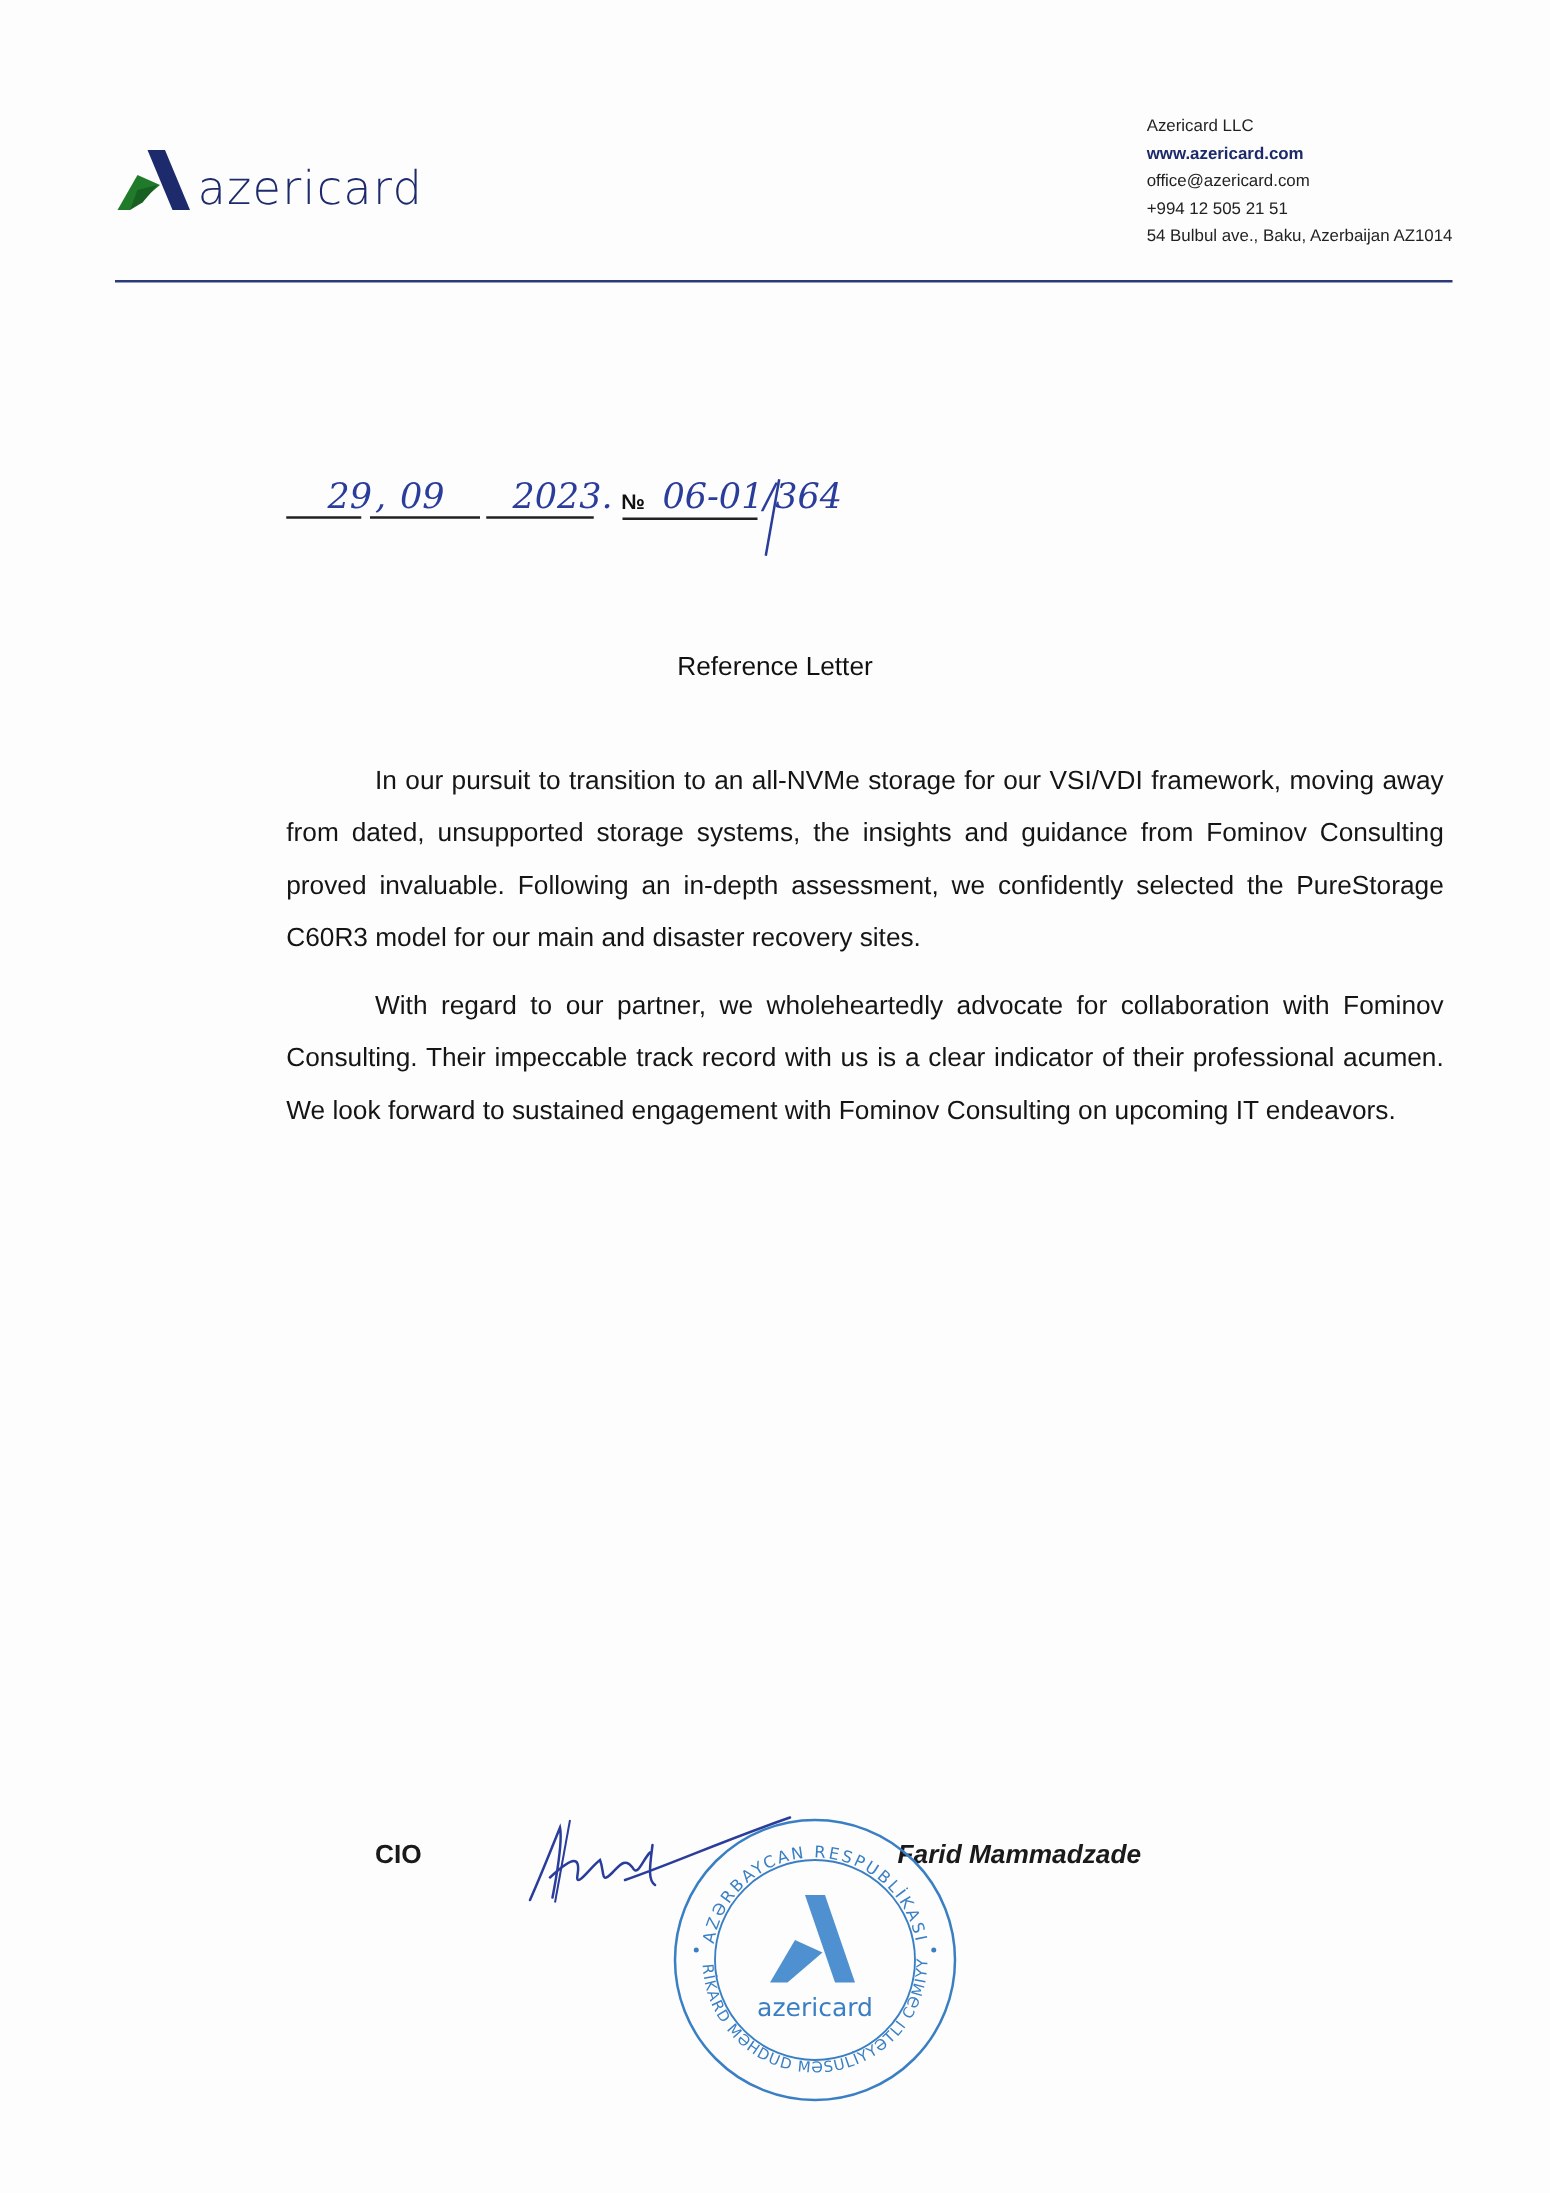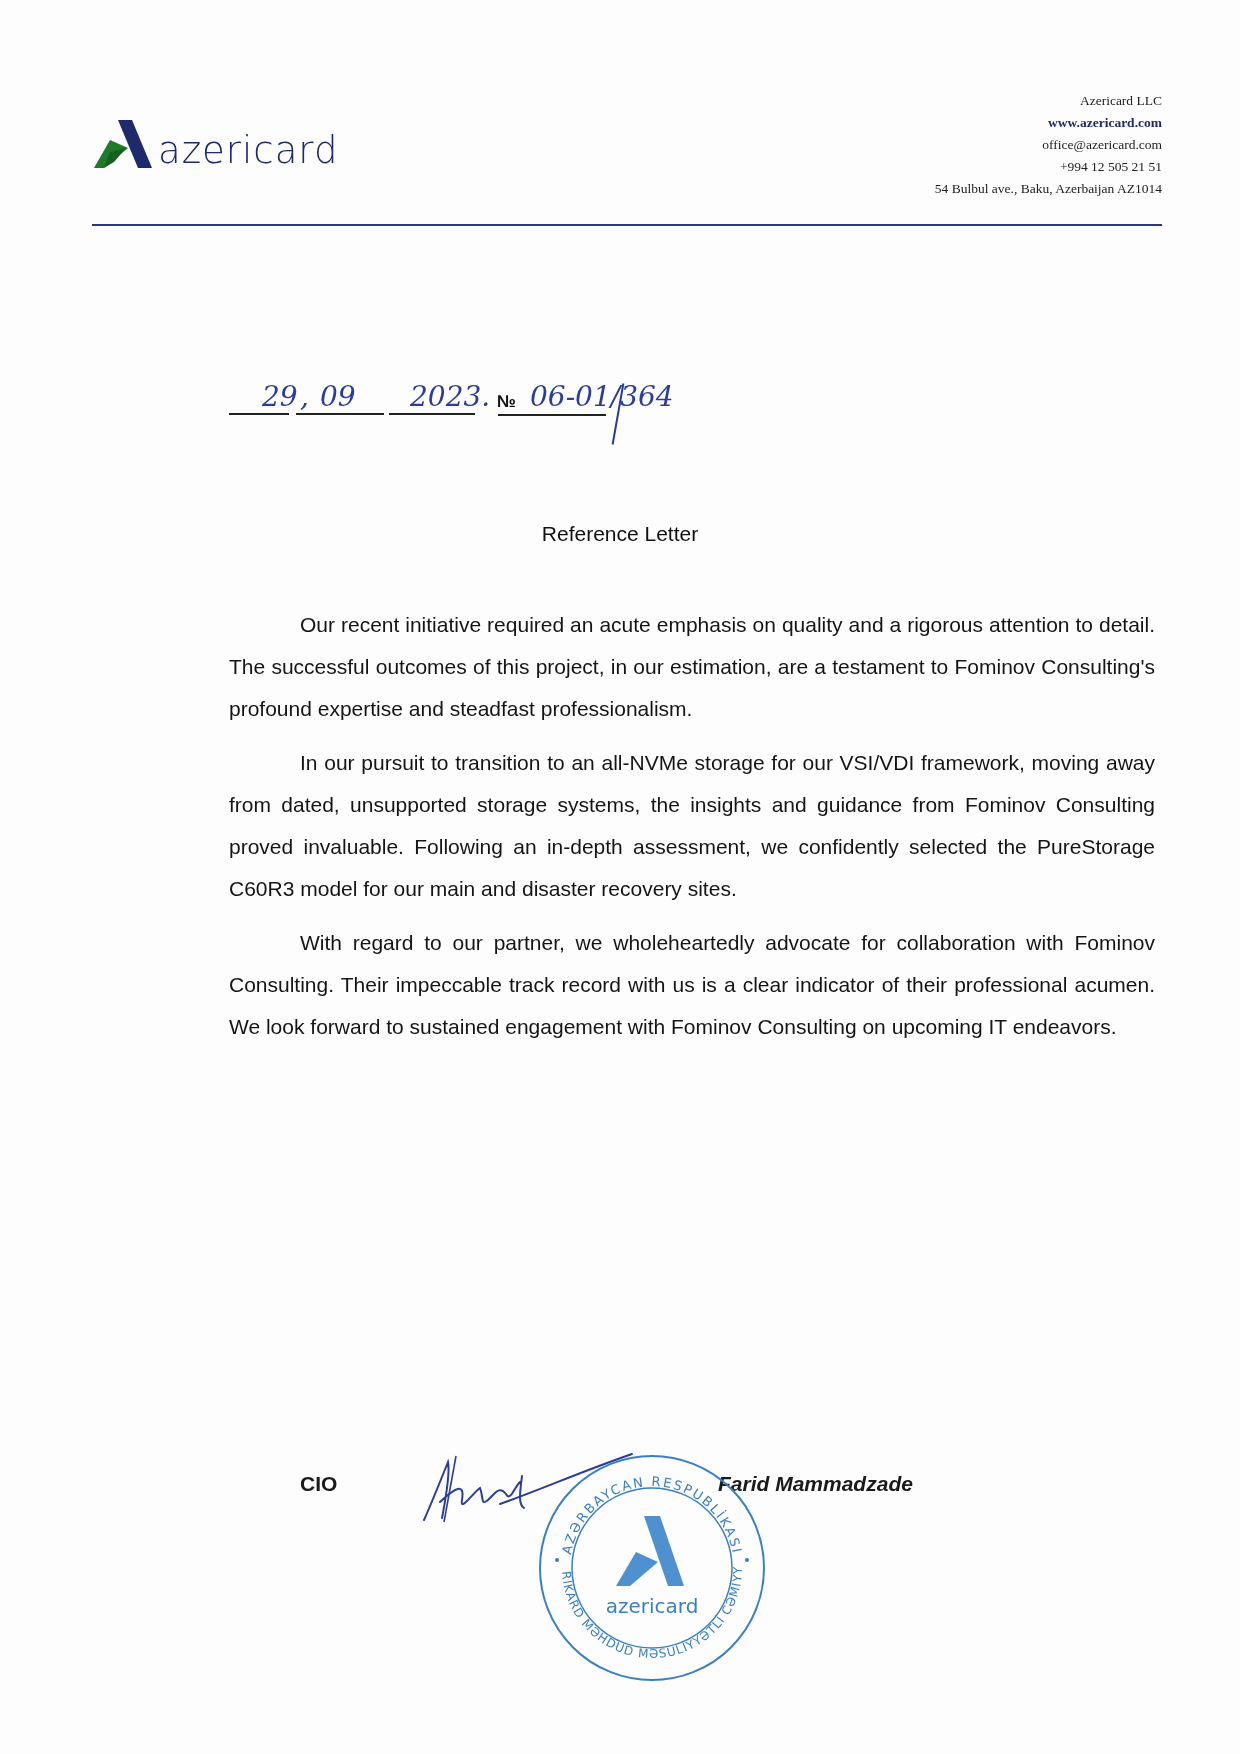--- a/index.html
+++ b/index.html
@@ -7,22 +7,22 @@
       width: 1240px; height: 1754px; background: #fdfdfd; position: relative; overflow: hidden;
       font-family: "Liberation Sans", sans-serif; color: #1a1a1a;
     }
     .logo { position: absolute; left: 92px; top: 118px; display: flex; align-items: flex-end; }
     .logo svg { display: block; }
     .logo-text {
       font-family: "DejaVu Sans", sans-serif; font-size: 37px; color: #1d2a6b; letter-spacing: 1px;
       margin-left: 4px; margin-bottom: -2px; font-weight: 300;
     }
     .company-info {
-      position: absolute; right: 78px; top: 90px; text-align: right;
-      font-family: Liberation Serif, serif; font-size: 13.5px; line-height: 22px; color: #222;
+      position: absolute; right: 78px; top: 90px; text-align: left;
+      font-family: Liberation Sans, sans-serif; font-size: 13.5px; line-height: 22px; color: #222;
     }
     .company-info .web { font-weight: bold; color: #1d2a6b; }
     .header-rule {
       position: absolute; left: 92px; right: 78px; top: 224px; height: 2px; background: #2a3a7a;
     }
     .hw { position: absolute; font-family: "DejaVu Serif", serif; font-style: italic; color: #2b3d9b; font-size: 28px; }
     .uline { position: absolute; height: 2px; background: #222; top: 413px; }
     .no-sign { position: absolute; font-weight: bold; font-size: 17px; color: #111; }
     .title {
       position: absolute; top: 522px; left: 0; right: 0; text-align: center;
@@ -71,21 +71,20 @@
   <div class="uline" style="left:229px; width:60px;"></div>
   <div class="uline" style="left:296px; width:88px;"></div>
   <div class="uline" style="left:389px; width:86px;"></div>
   <div class="uline" style="left:498px; width:108px; top:414px;"></div>
   <div style="position:absolute; left:617px; top:383px; width:2px; height:62px; background:#2b3d9b; transform:rotate(10deg);"></div>
 </div>
 
 <div class="title">Reference Letter</div>
 
 <div class="body-text">
-  <p>Our recent initiative required an acute emphasis on quality and a rigorous attention to detail. The successful outcomes of this project, in our estimation, are a testament to Fominov Consulting's profound expertise and steadfast professionalism.</p>
   <p>In our pursuit to transition to an all-NVMe storage for our VSI/VDI framework, moving away from dated, unsupported storage systems, the insights and guidance from Fominov Consulting proved invaluable. Following an in-depth assessment, we confidently selected the PureStorage C60R3 model for our main and disaster recovery sites.</p>
   <p>With regard to our partner, we wholeheartedly advocate for collaboration with Fominov Consulting. Their impeccable track record with us is a clear indicator of their professional acumen. We look forward to sustained engagement with Fominov Consulting on upcoming IT endeavors.</p>
 </div>
 
 <div class="sig-row">
   <span class="sig-title">CIO</span>
   <svg class="signature" width="230" height="90" viewBox="0 0 230 90">
     <path d="M14,78 C22,60 30,40 38,20 C40,30 36,55 32,76 M30,60 C45,46 55,40 52,58 C50,70 62,52 70,46 C74,56 70,66 80,56 C86,50 90,44 96,52 C100,60 104,46 110,40 M112,34 C110,50 108,62 114,66 M90,62 C130,48 170,30 222,12" fill="none" stroke="#2b3d9b" stroke-width="2" stroke-linecap="round"></path>
     <path d="M46,14 C42,36 38,58 34,80" fill="none" stroke="#2b3d9b" stroke-width="1.6"></path>
   </svg>

